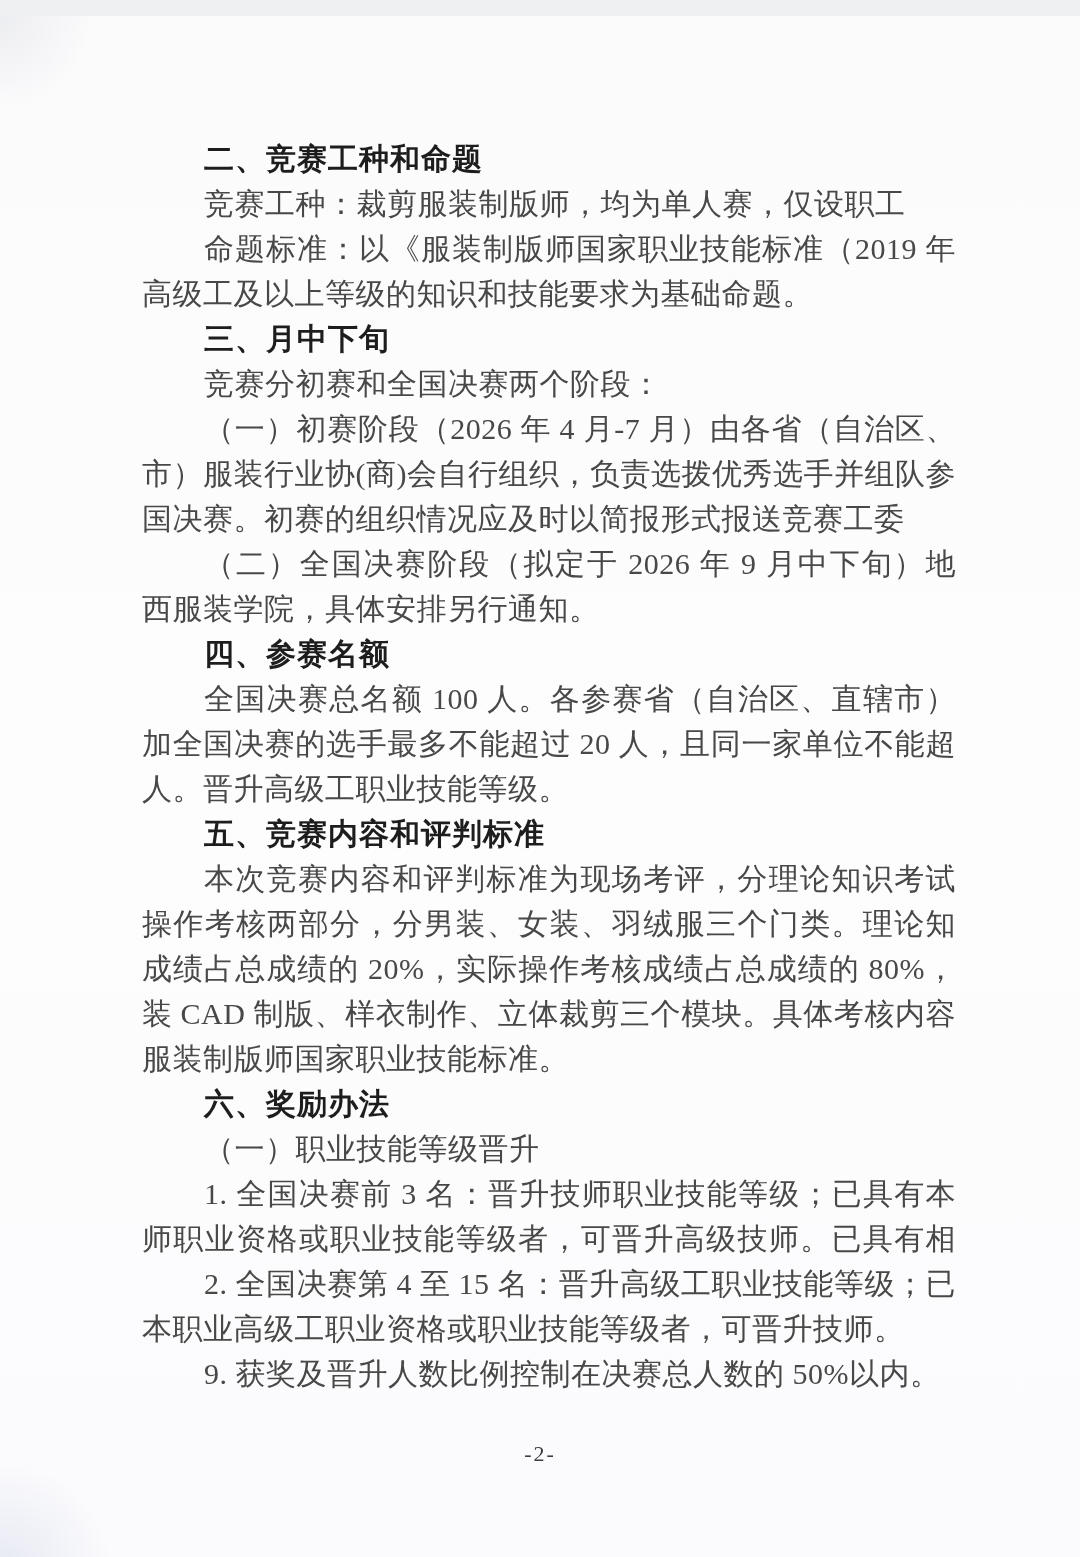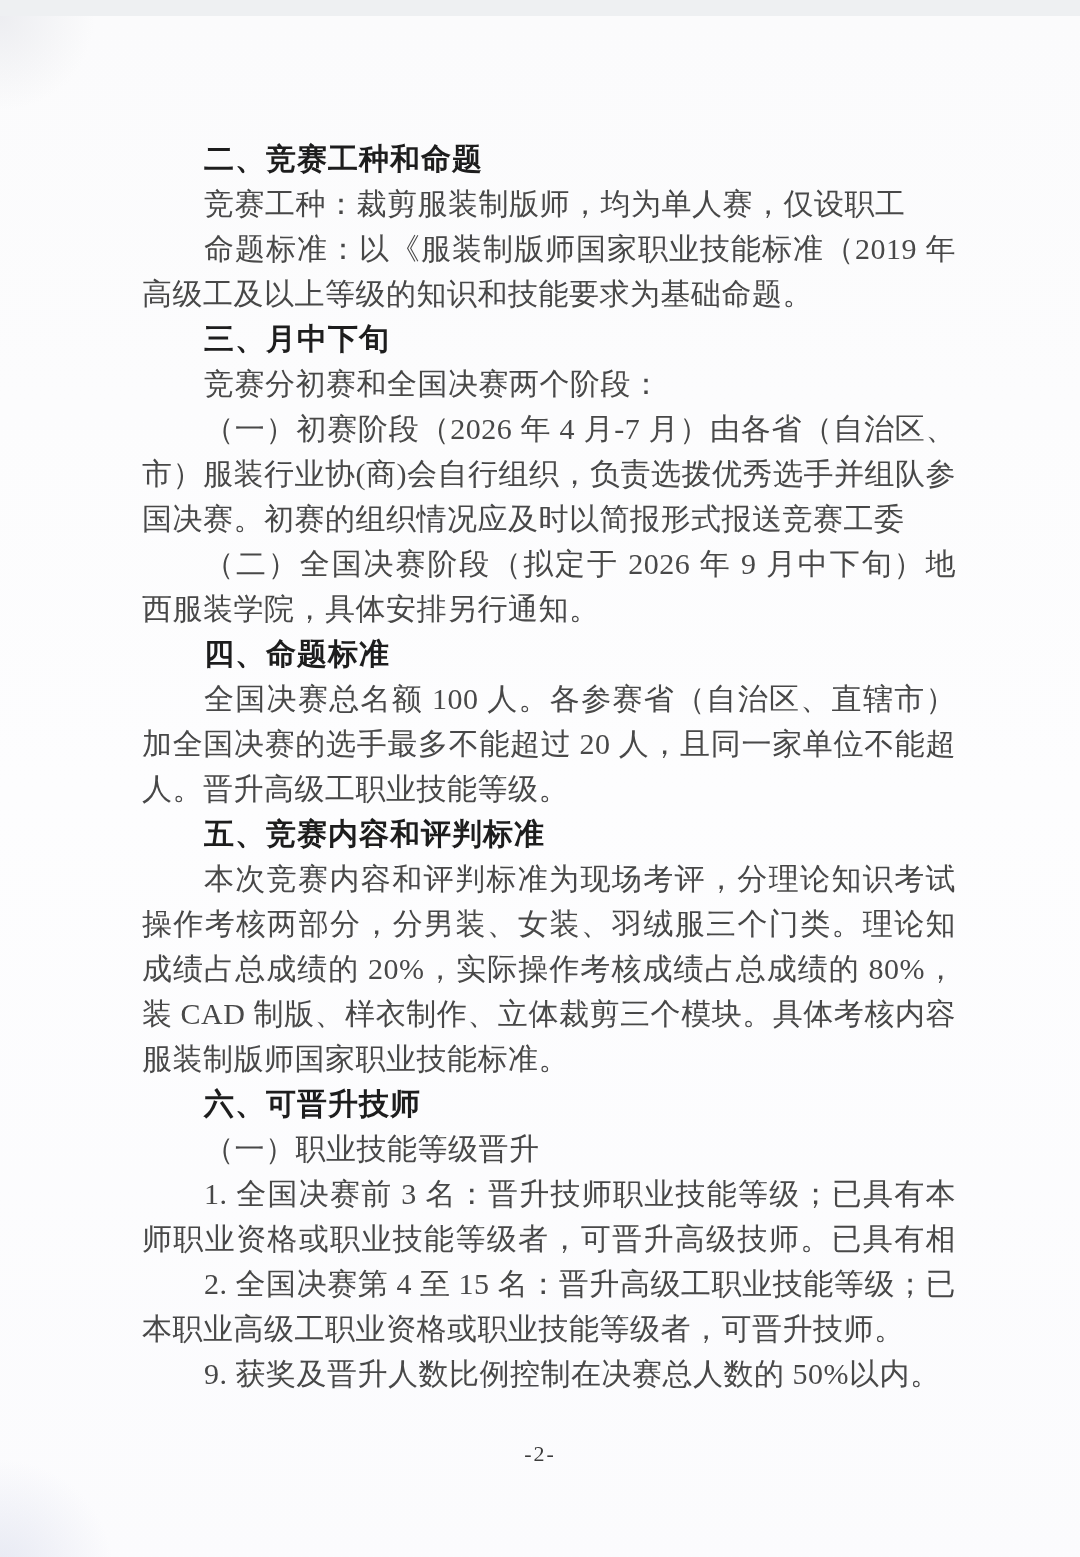--- a/index.html
+++ b/index.html
@@ -68,31 +68,31 @@
       <div class="line indent">竞赛工种：裁剪服装制版师，均为单人赛，仅设职工组。</div>
       <div class="line indent fill">命题标准：以《服装制版师国家职业技能标准（2019 年版）》</div>
       <div class="line">高级工及以上等级的知识和技能要求为基础命题。</div>
       <div class="line heading indent">三、月中下旬</div>
       <div class="line indent">竞赛分初赛和全国决赛两个阶段：</div>
       <div class="line indent fill">（一）初赛阶段（2026 年 4 月-7 月）由各省（自治区、直辖</div>
       <div class="line fill">市）服装行业协(商)会自行组织，负责选拨优秀选手并组队参加全</div>
       <div class="line">国决赛。初赛的组织情况应及时以简报形式报送竞赛工委会。</div>
       <div class="line indent fill">（二）全国决赛阶段（拟定于 2026 年 9 月中下旬）地点：江</div>
       <div class="line">西服装学院，具体安排另行通知。</div>
-      <div class="line heading indent">四、命题标准</div>
+      <div class="line heading indent">四、参赛名额</div>
       <div class="line indent fill">全国决赛总名额 100 人。各参赛省（自治区、直辖市）推荐参</div>
       <div class="line fill">加全国决赛的选手最多不能超过 20 人，且同一家单位不能超过 2</div>
       <div class="line">人。晋升高级工职业技能等级。</div>
       <div class="line heading indent">五、竞赛内容和评判标准</div>
       <div class="line indent fill">本次竞赛内容和评判标准为现场考评，分理论知识考试和实际</div>
       <div class="line fill">操作考核两部分，分男装、女装、羽绒服三个门类。理论知识考试</div>
       <div class="line fill">成绩占总成绩的 20%，实际操作考核成绩占总成绩的 80%，包括服</div>
       <div class="line fill">装 CAD 制版、样衣制作、立体裁剪三个模块。具体考核内容与评分</div>
       <div class="line">服装制版师国家职业技能标准。</div>
-      <div class="line heading indent">六、可晋升技师</div>
+      <div class="line heading indent">六、奖励办法</div>
       <div class="line indent">（一）职业技能等级晋升</div>
       <div class="line indent fill">1. 全国决赛前 3 名：晋升技师职业技能等级；已具有本职业技</div>
       <div class="line fill">师职业资格或职业技能等级者，可晋升高级技师。已具有相应职业</div>
       <div class="line indent fill">2. 全国决赛第 4 至 15 名：晋升高级工职业技能等级；已具有</div>
       <div class="line">本职业高级工职业资格或职业技能等级者，可晋升技师。</div>
       <div class="line indent">9. 获奖及晋升人数比例控制在决赛总人数的 50%以内。</div>
     </div>
   <div class="footer">-2-</div>
 </div>
 

